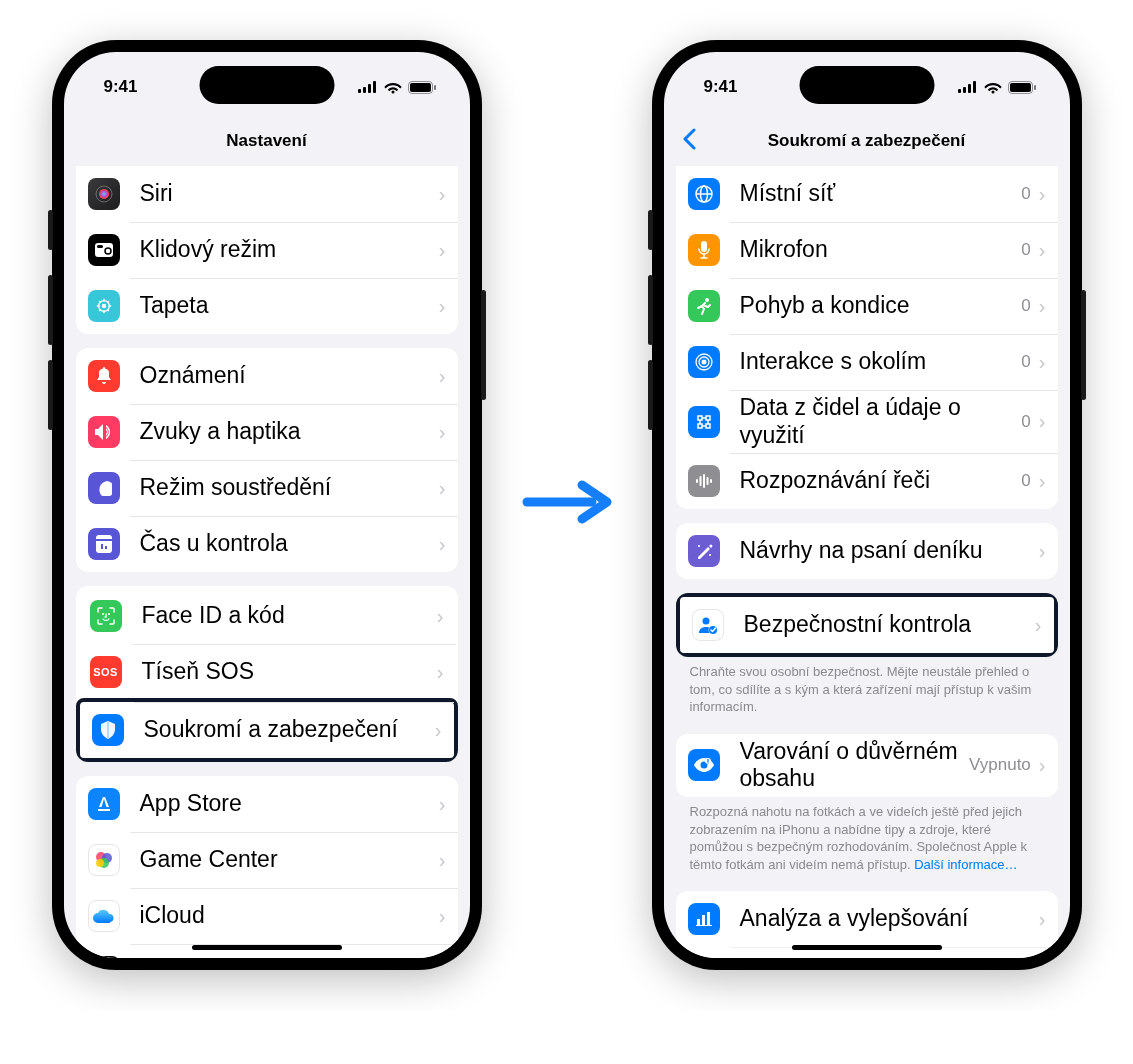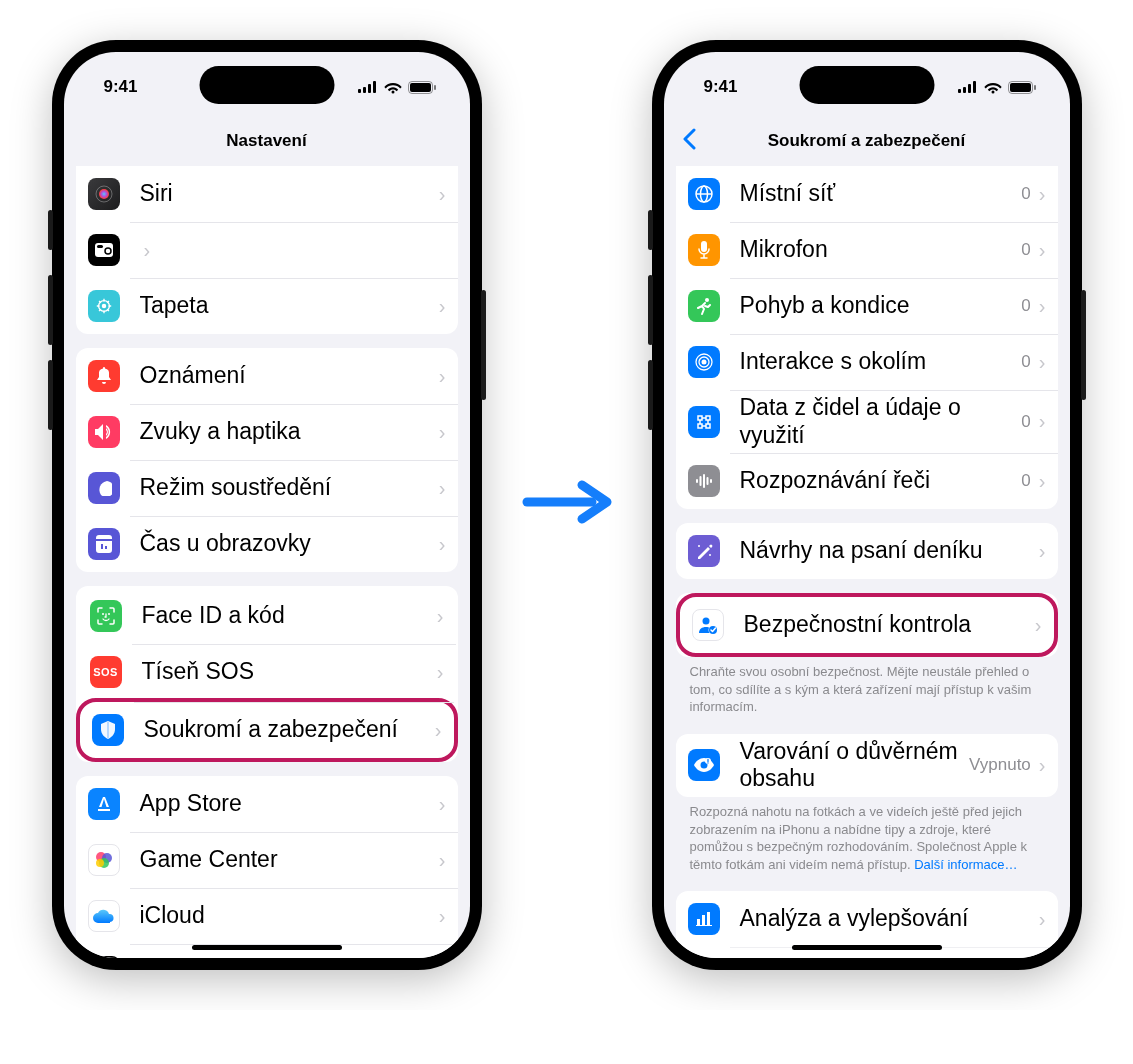--- a/index.html
+++ b/index.html
@@ -148,22 +148,22 @@
     font-size: 17px;
     color: #8e8e93;
     margin-right: 4px;
   }
   .chevron {
     color: #c7c7cc;
     font-size: 20px;
     margin-left: 4px;
   }
   .highlighted {
-    border: 4px solid #be185d;
-    border-radius: 20px;
+    border: 4px solid #0f172a;
+    border-radius: 8px;
     margin: -2px -2px;
   }
 
   .footer-text {
     font-size: 13px;
     color: #8a8a8e;
     padding: 6px 14px 4px 14px;
     line-height: 1.35;
   }
   .footer-text a { color: #007aff; text-decoration: none; }
@@ -266,20 +266,21 @@
           <span class="chevron">›</span>
         </div>
         <div class="row">
           <div class="icon-box bg-klidovy">
               <svg width="18" height="14" viewBox="0 0 18 14">
                 <rect x="0" y="0" width="18" height="14" rx="3" fill="#fff"></rect>
                 <rect x="2" y="2" width="6" height="3" rx="1.5" fill="#000"></rect>
                 <circle cx="13" cy="8" r="3" fill="none" stroke="#000" stroke-width="1.5"></circle>
               </svg>
             </div>
+          <span class="row-label">Klidový režim</span>
           <span class="chevron">›</span>
         </div>
         <div class="row">
           <div class="icon-box bg-tapeta">
               <svg width="18" height="18" viewBox="0 0 20 20">
                 <circle cx="10" cy="10" r="6" fill="none" stroke="#fff" stroke-width="1.5"></circle>
                 <circle cx="10" cy="10" r="2.5" fill="#fff"></circle>
                 <path d="M10 2v3M10 15v3M2 10h3M15 10h3M4.5 4.5l2 2M13.5 13.5l2 2M15.5 4.5l-2 2M6.5 13.5l-2 2" stroke="#fff" stroke-width="1.5"></path>
               </svg>
             </div>
@@ -315,21 +316,21 @@
             </div>
           <span class="row-label">Režim soustředění</span>
           <span class="chevron">›</span>
         </div>
         <div class="row">
           <div class="icon-box bg-cas">
               <svg width="16" height="18" viewBox="0 0 16 18">
                 <path d="M3 0h10a3 3 0 013 3v1H0V3a3 3 0 013-3zm-3 6h16v9a3 3 0 01-3 3H3a3 3 0 01-3-3V6zm5 3v5h2V9H5zm4 2v3h2v-3H9z" fill="#fff"></path>
               </svg>
             </div>
-          <span class="row-label">Čas u obrazovky</span>
+          <span class="row-label">Čas u kontrola</span>
           <span class="chevron">›</span>
         </div>
       </div>
 
       <div class="group" style="padding:2px;">
         <div class="row">
           <div class="icon-box bg-faceid">
               <svg width="18" height="18" viewBox="0 0 18 18">
                 <path d="M1 5V2a1 1 0 011-1h3M17 5V2a1 1 0 00-1-1h-3M1 13v3a1 1 0 001 1h3M17 13v3a1 1 0 01-1 1h-3" stroke="#fff" stroke-width="1.5" fill="none" stroke-linecap="round"></path>
                 <circle cx="6" cy="7" r="1" fill="#fff"></circle>

